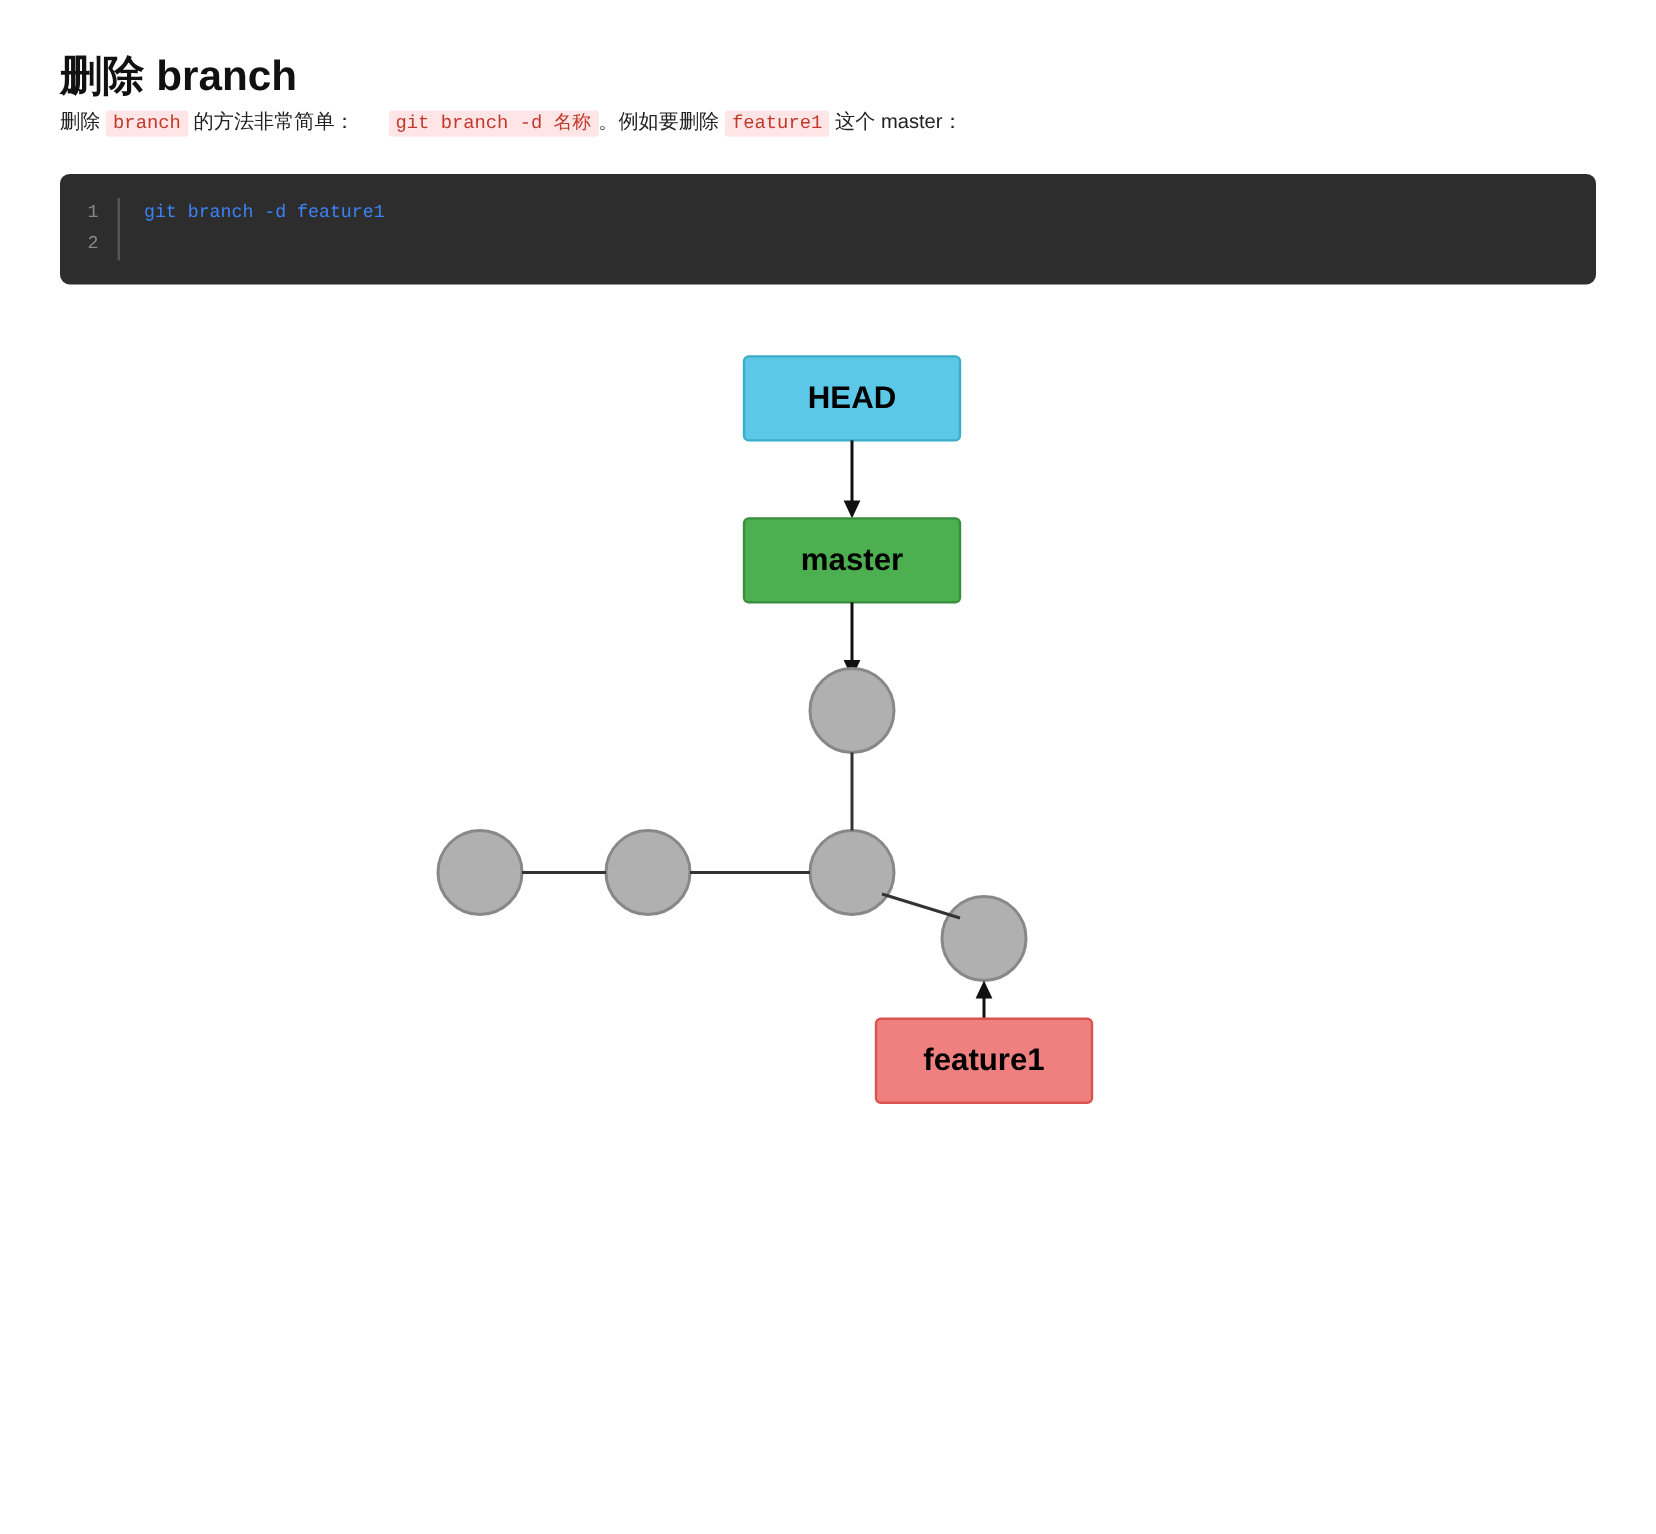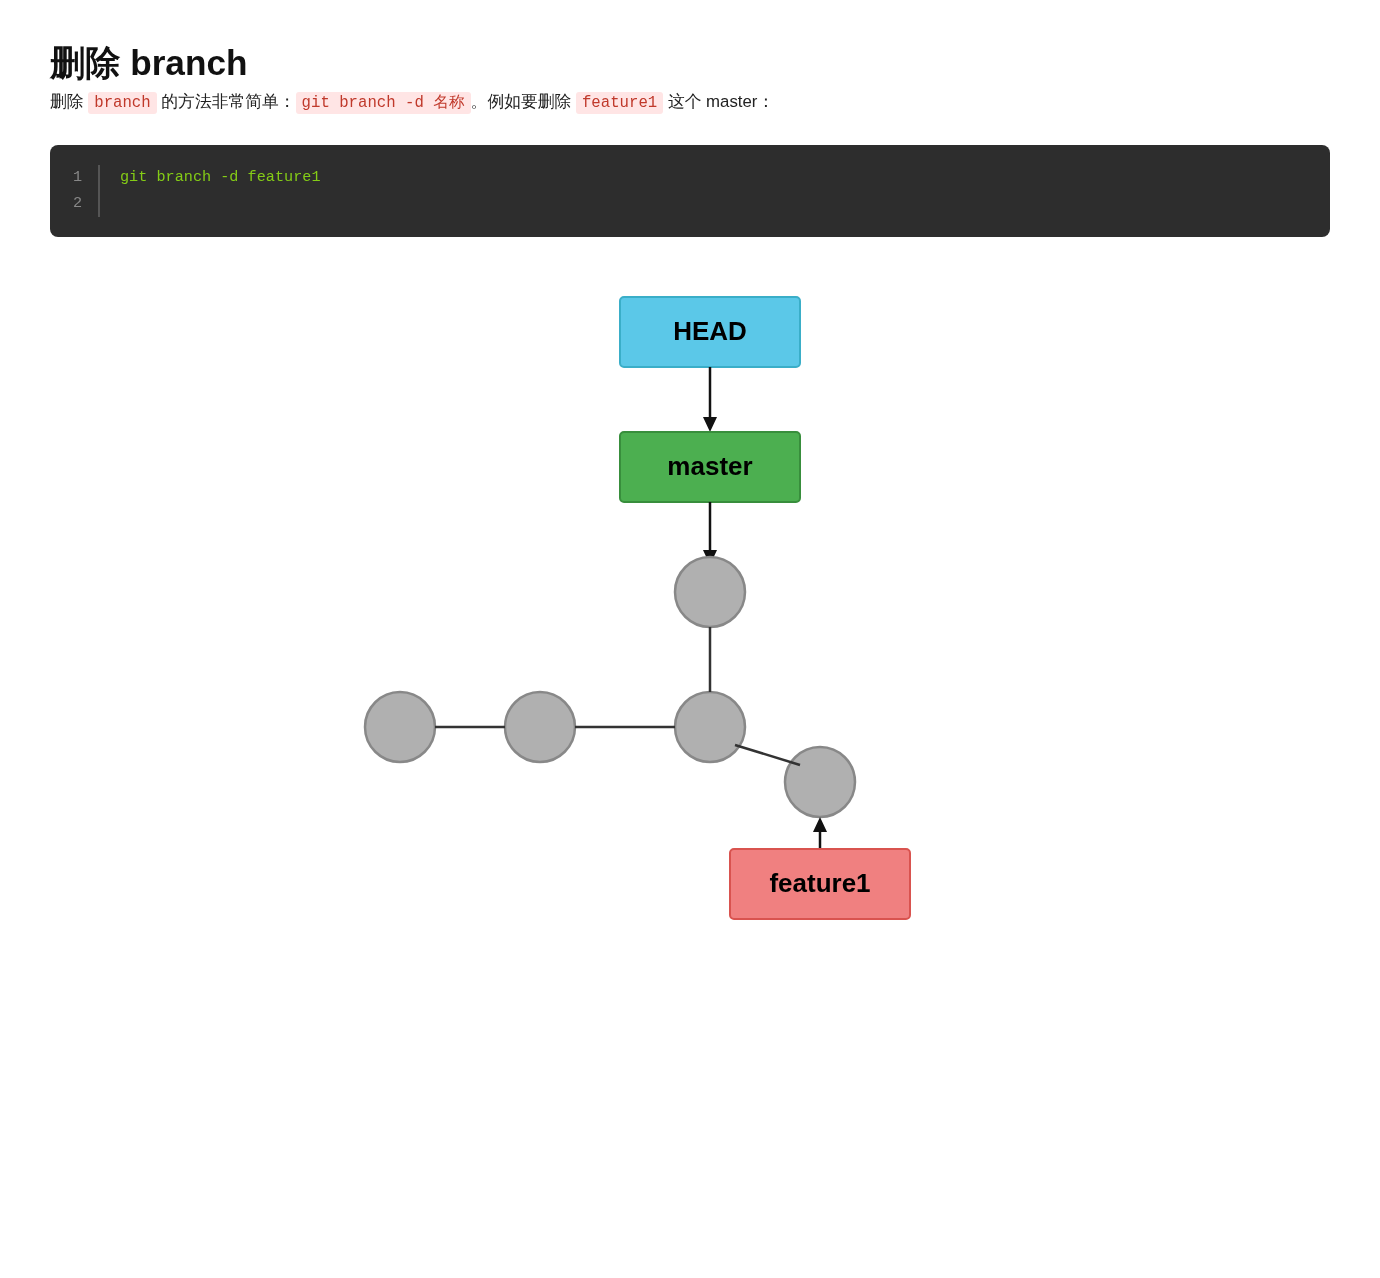--- a/index.html
+++ b/index.html
@@ -33,20 +33,21 @@
       font-size: 0.98rem;
     }
 
     .inline-code-command {
       background: #ffe5e5;
       color: #c0392b;
       font-family: "Courier New", Courier, monospace;
       padding: 2px 6px;
       border-radius: 3px;
       font-size: 0.98rem;
+      margin-left: 28px;
     }
 
     .inline-code-feature1 {
       background: #ffe5e5;
       color: #c0392b;
       font-family: "Courier New", Courier, monospace;
       padding: 2px 6px;
       border-radius: 3px;
       font-size: 0.98rem;
     }
@@ -72,21 +73,21 @@
     }
 
     .line-numbers div {
       line-height: 1.7;
     }
 
     .code-content {
       padding: 0 20px;
       font-family: "Courier New", Courier, monospace;
       font-size: 0.95rem;
-      color: #84cc16;
+      color: #3b82f6;
       line-height: 1.7;
     }
 
     .code-content div {
       line-height: 1.7;
     }
 
     .diagram-container {
       display: flex;
       justify-content: center;

